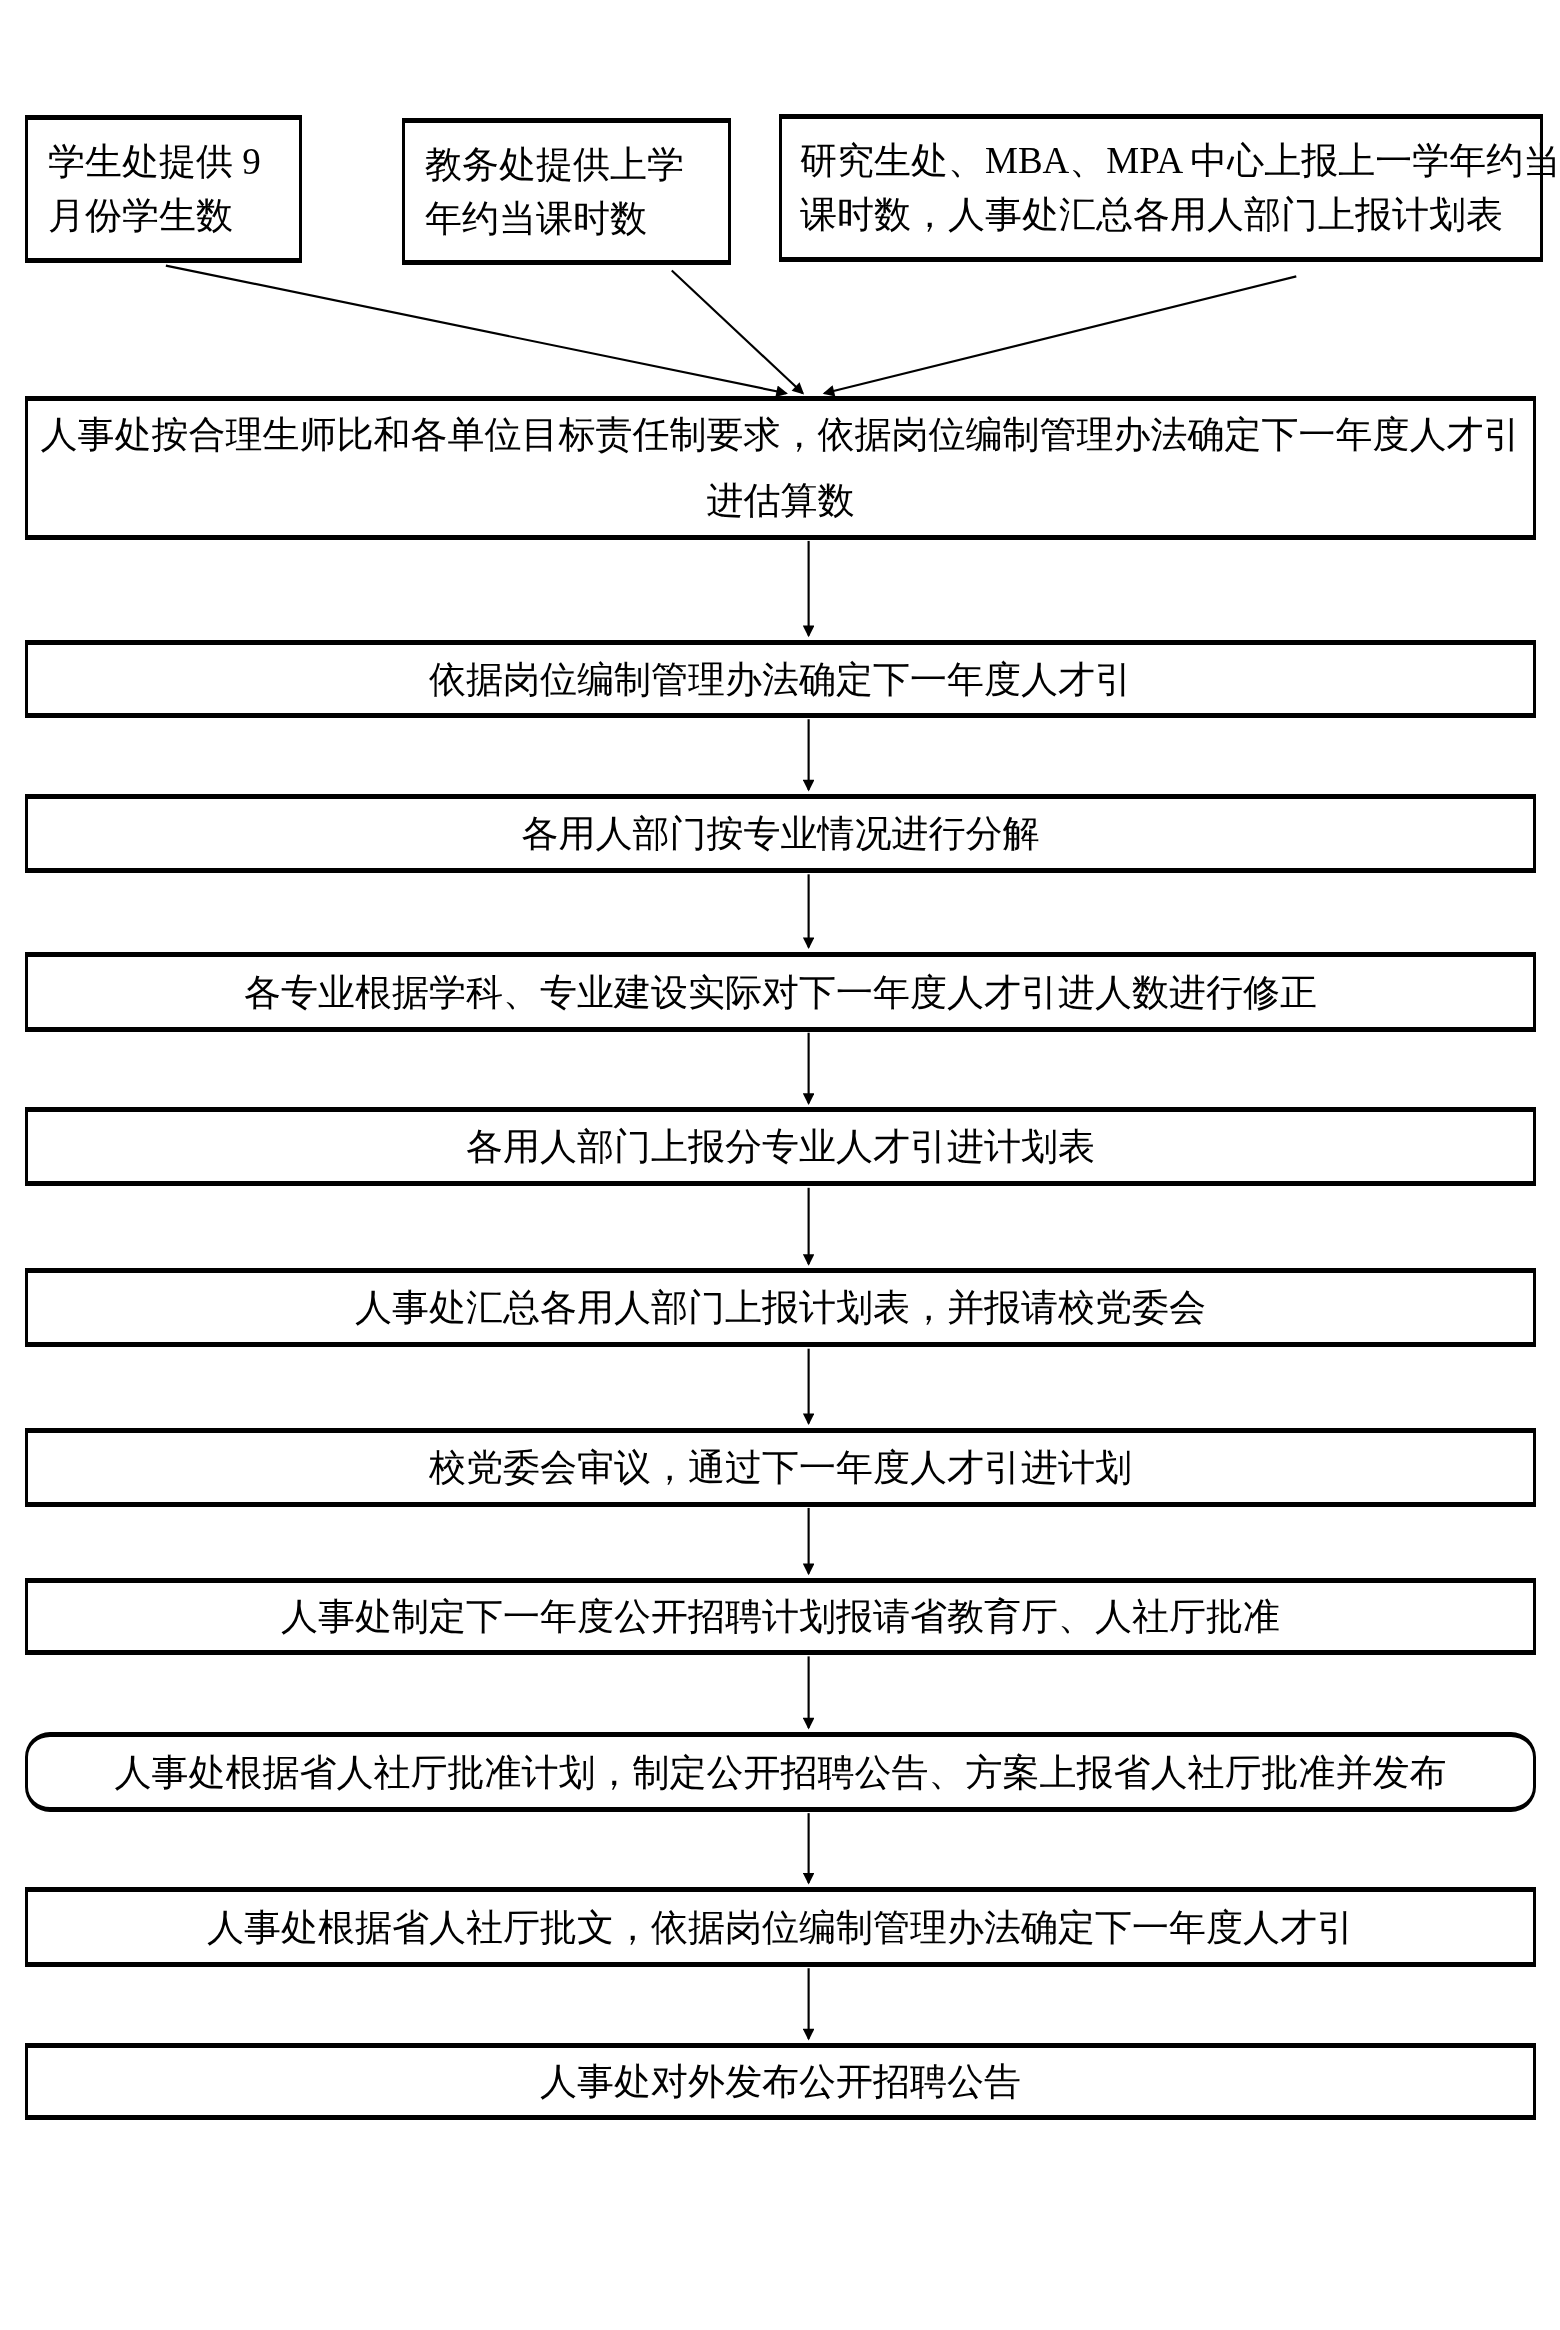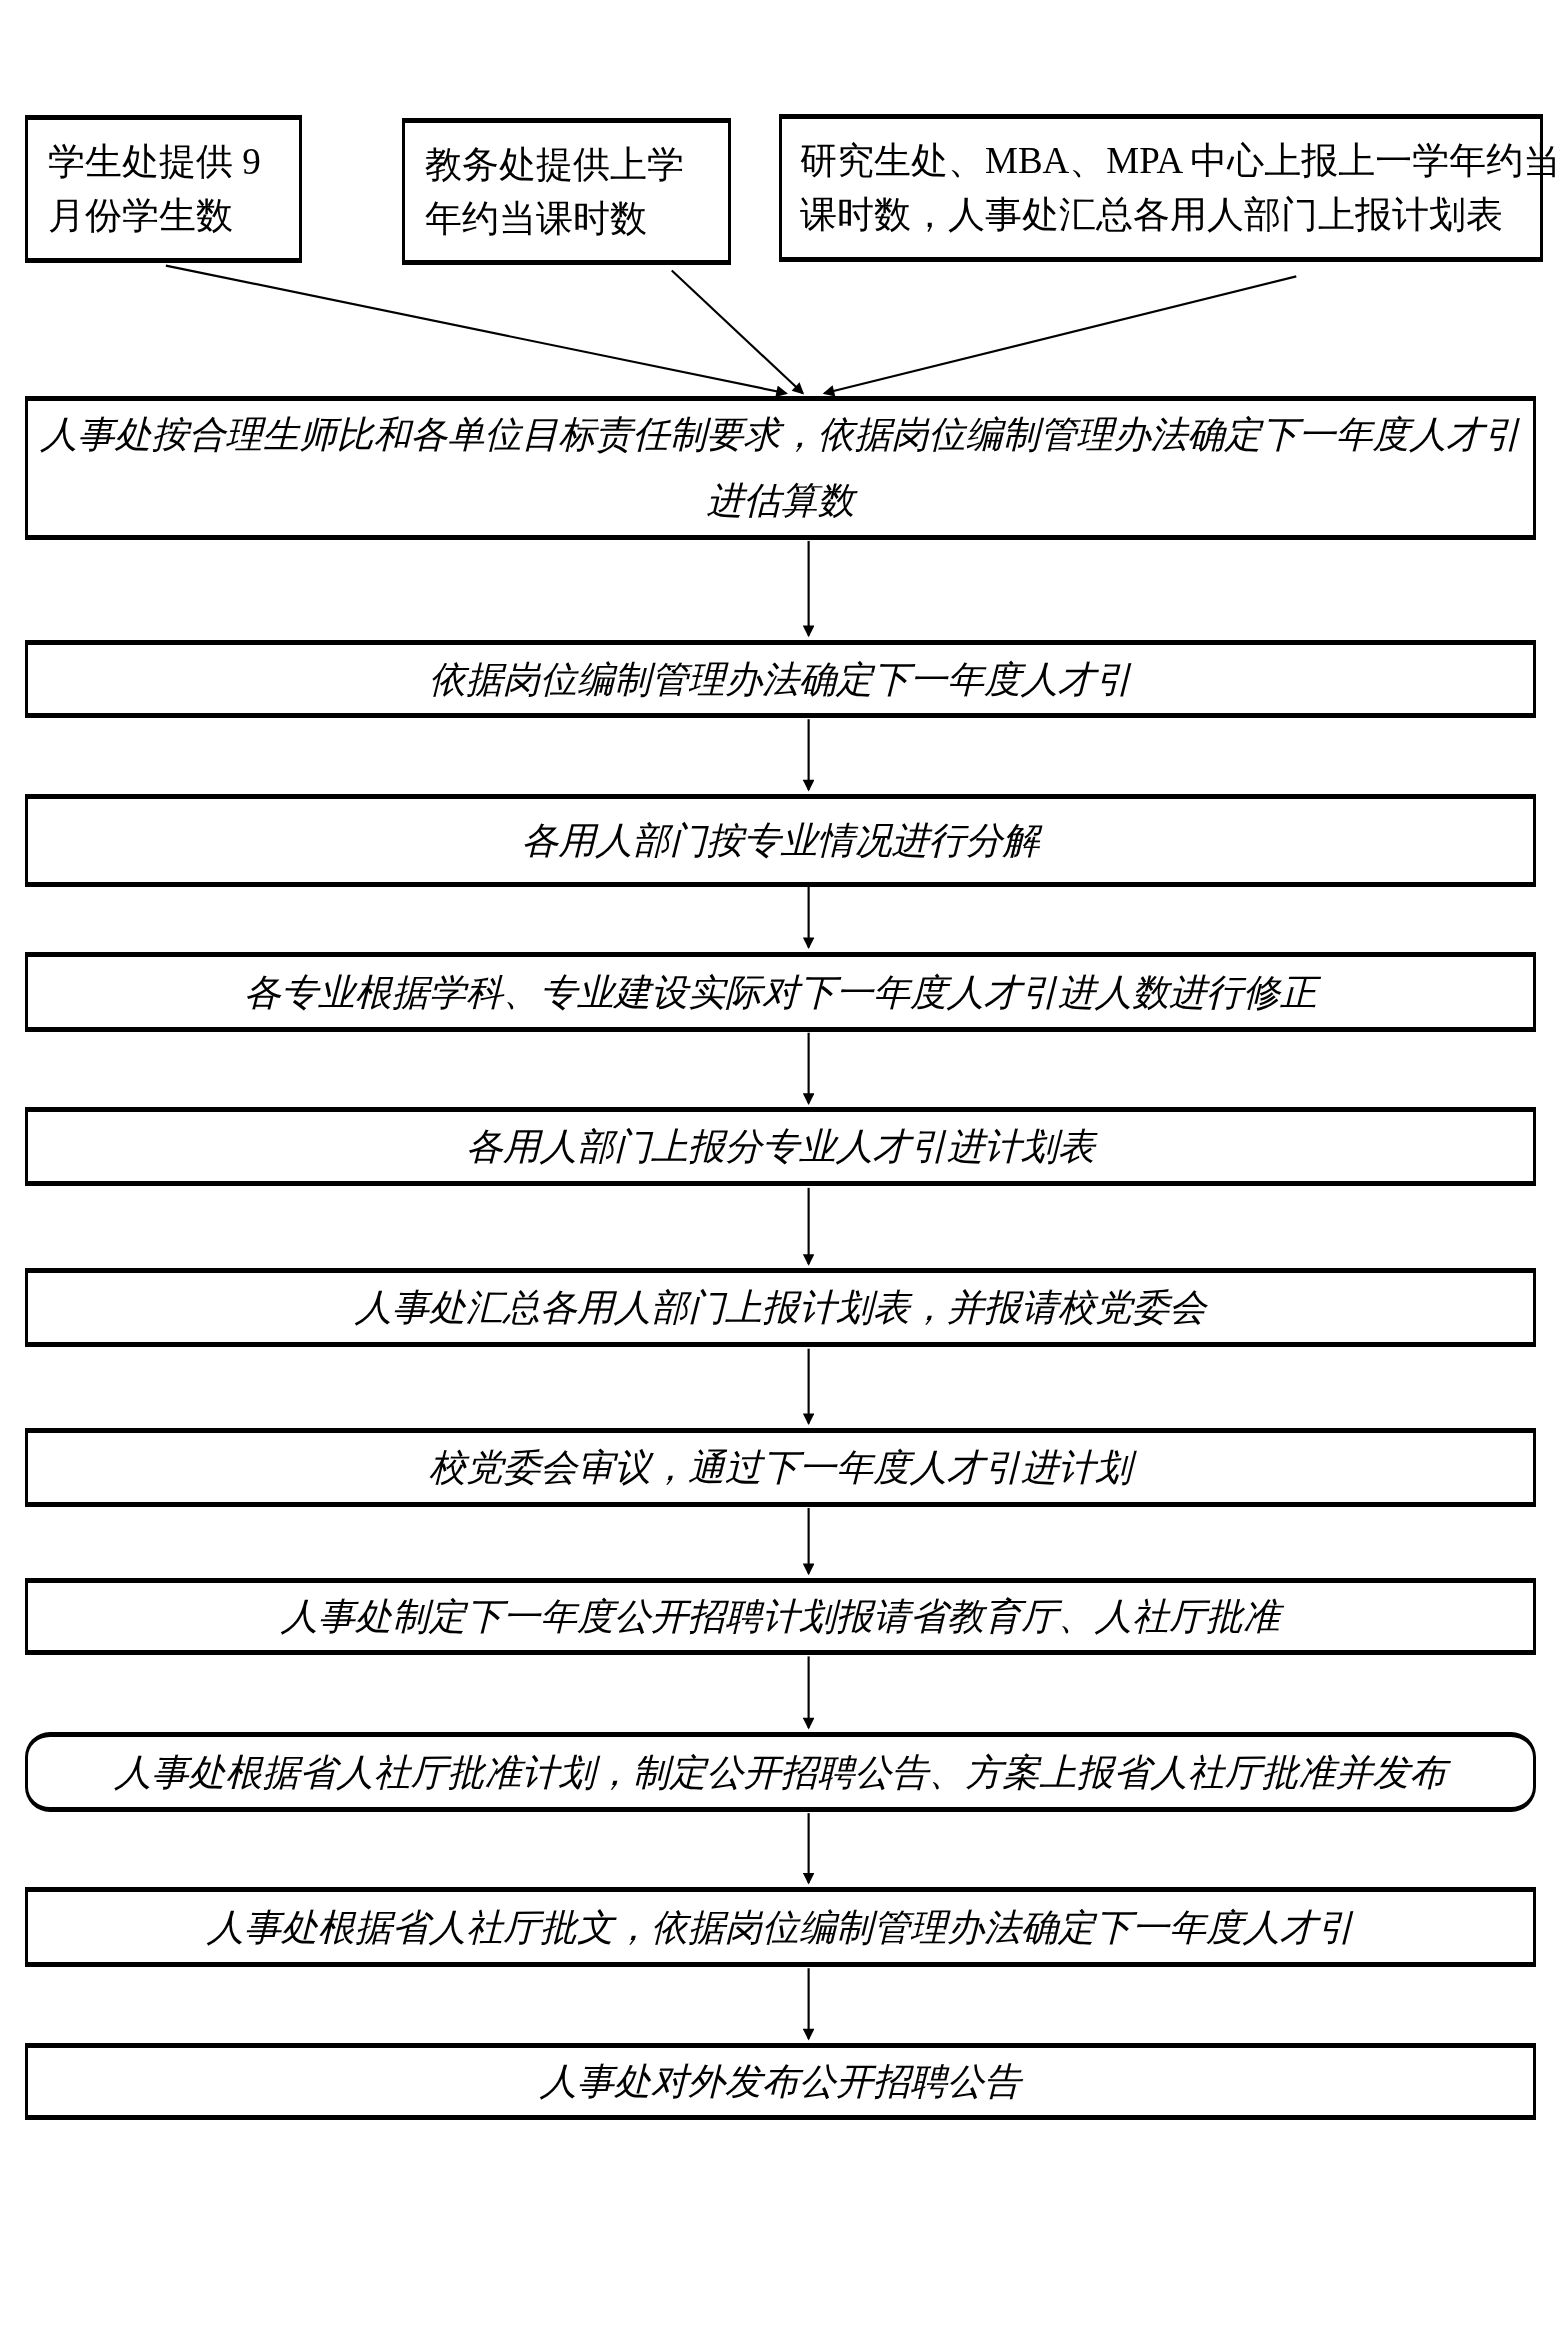--- a/index.html
+++ b/index.html
@@ -45,21 +45,20 @@
   .src {
     align-items: flex-start;
     padding: 0 20px;
   }
   .step {
     align-items: center;
     text-align: center;
   }
   .step .bline {
     line-height: 51px;
-    font-style: italic;
   }
   .big .bline {
     line-height: 66px;
   }
 </style>
 </head>
 <body>
 
 <div class="canvas">
 
@@ -103,21 +102,21 @@
 
   <div class="box step big" style="left:25px; top:396px; width:1511px; height:144px;">
     <div class="bline">人事处按合理生师比和各单位目标责任制要求，依据岗位编制管理办法确定下一年度人才引</div>
     <div class="bline">进估算数</div>
   </div>
 
   <div class="box step" style="left:25px; top:640px; width:1511px; height:78px;">
     <div class="bline">依据岗位编制管理办法确定下一年度人才引</div>
   </div>
 
-  <div class="box step" style="left:25px; top:794px; width:1511px; height:93px;">
+  <div class="box step" style="left:25px; top:794px; width:1511px; height:79px;">
     <div class="bline">各用人部门按专业情况进行分解</div>
   </div>
 
   <div class="box step" style="left:25px; top:952px; width:1511px; height:80px;">
     <div class="bline">各专业根据学科、专业建设实际对下一年度人才引进人数进行修正</div>
   </div>
 
   <div class="box step" style="left:25px; top:1107px; width:1511px; height:79px;">
     <div class="bline">各用人部门上报分专业人才引进计划表</div>
   </div>

